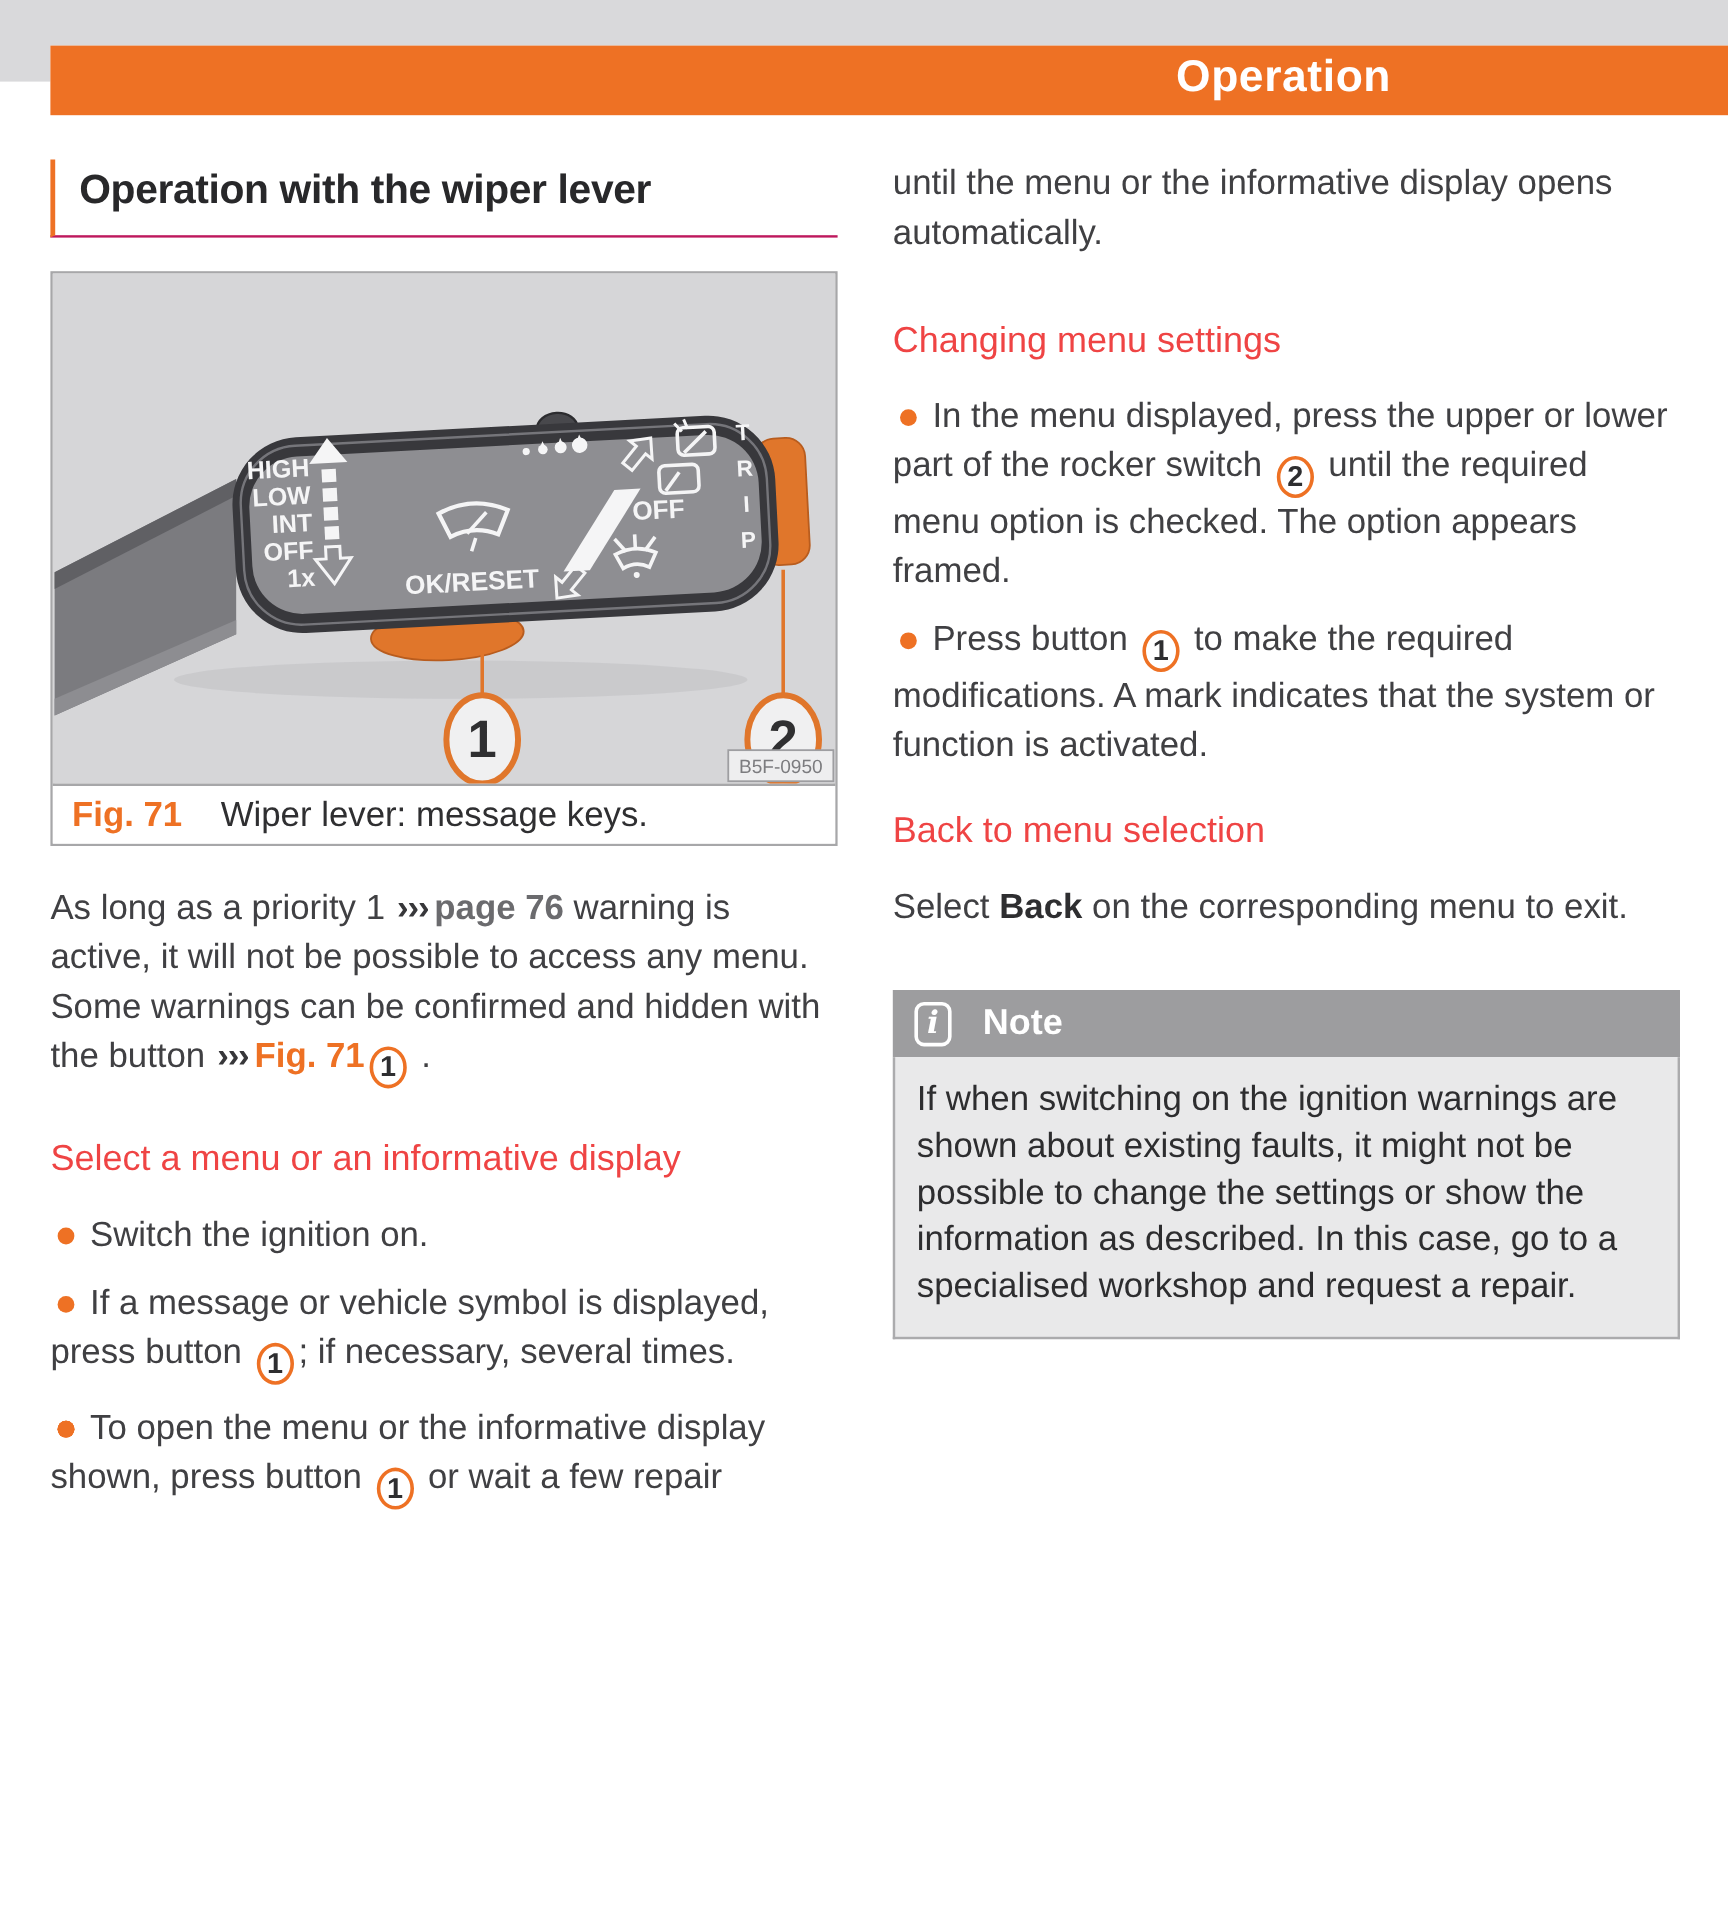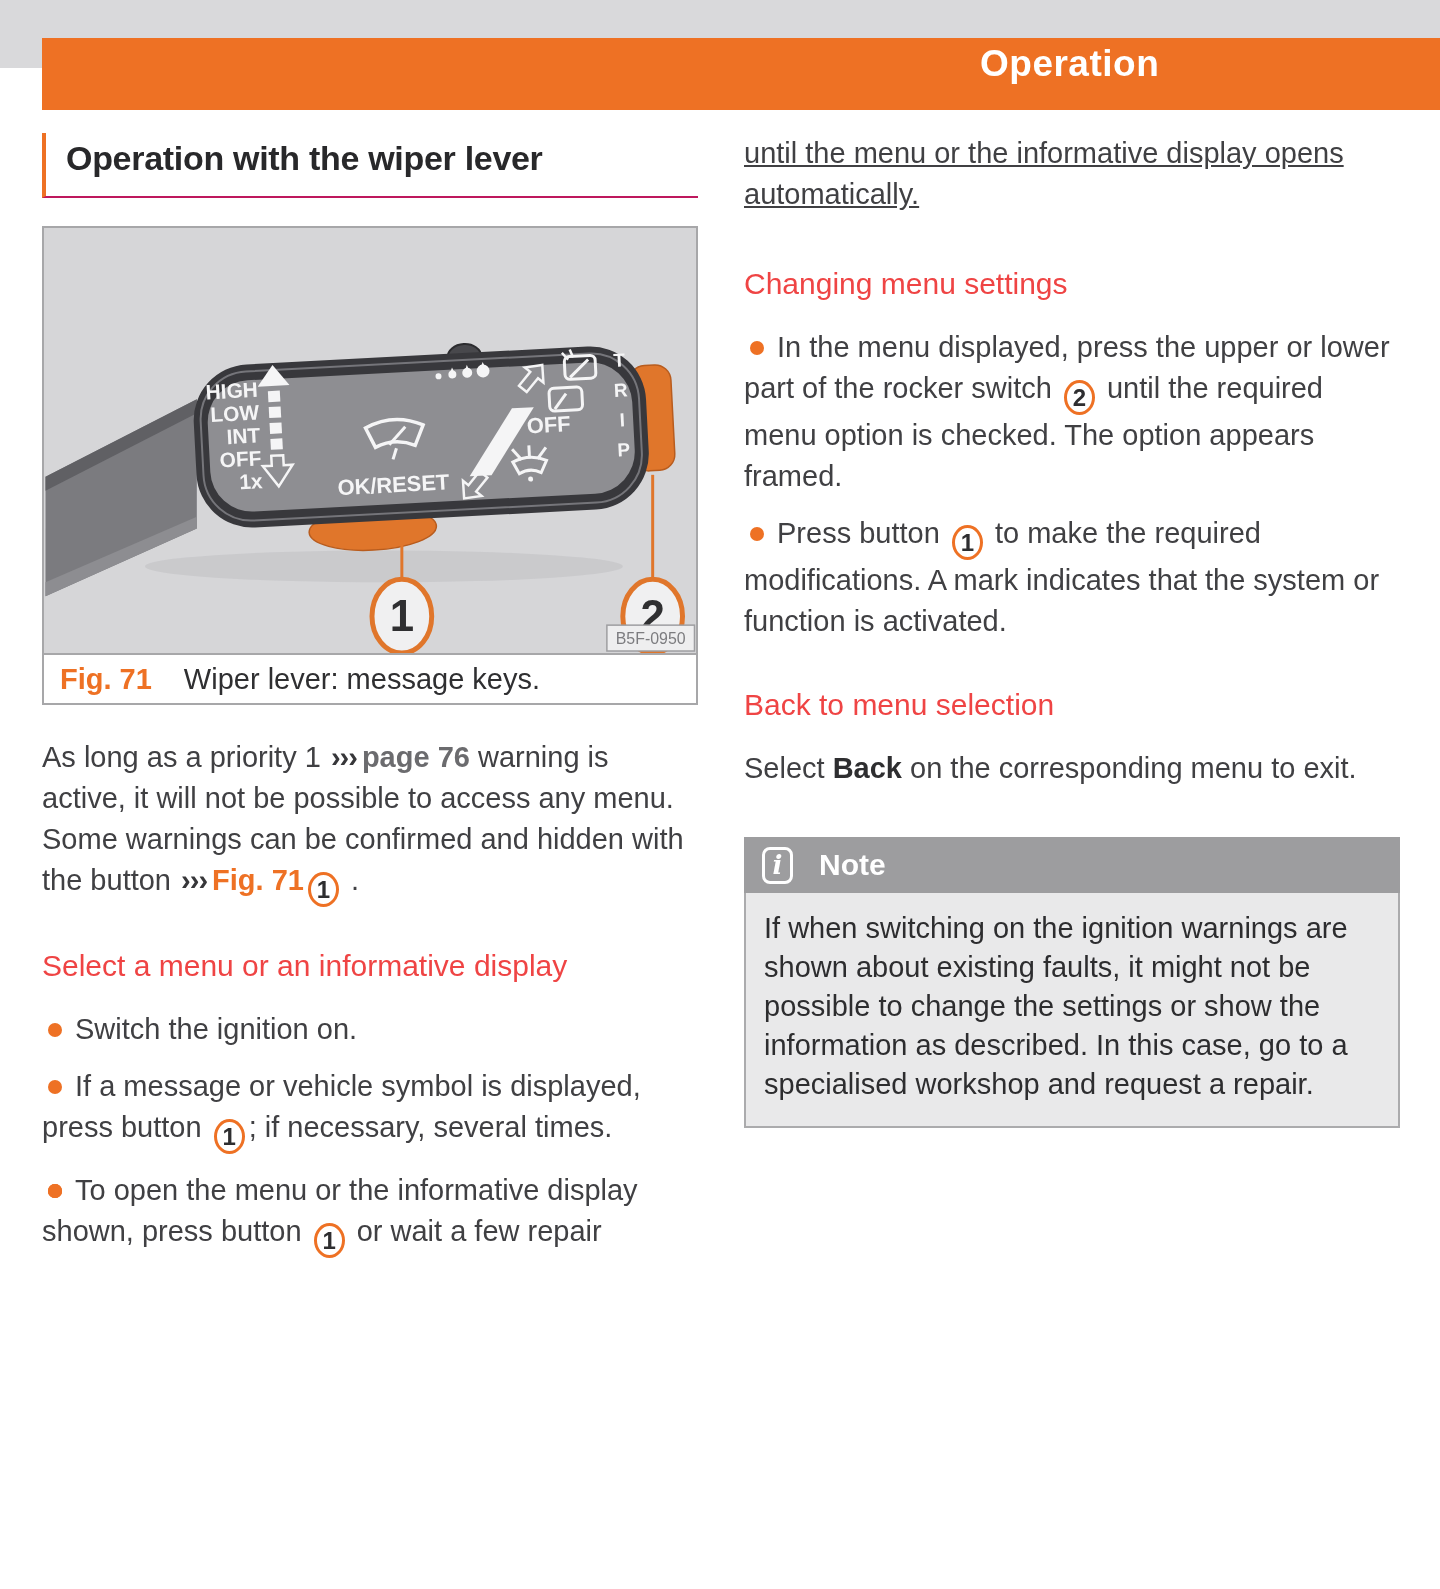--- a/index.html
+++ b/index.html
@@ -2,21 +2,21 @@
 <html><head>
 <meta charset="utf-8">
 <style>
   * { margin:0; padding:0; box-sizing:border-box; }
   html,body { width:1440px; height:1589px; background:#ffffff;
     font-family:"Liberation Sans", sans-serif; position:relative; overflow:hidden; }
 
   
   .top-gray      { position:absolute; left:0; top:0; width:1440px; height:38px; background:#d9d9db; }
   .top-gray-notch{ position:absolute; left:0; top:0; width:42px;  height:68px; background:#d9d9db; }
-  .header-bar    { position:absolute; left:42px; top:38px; width:1398px; height:72px; background:#ee7124; }
+  .header-bar    { position:absolute; left:42px; top:38px; width:1398px; height:58px; background:#ee7124; }
   .header-title  { position:absolute; left:938px; top:5px; color:#ffffff; font-size:37px; font-weight:bold; letter-spacing:.5px; }
 
   
   .col-left  { position:absolute; left:42px;  top:133px; width:656px; }
   .col-right { position:absolute; left:744px; top:133px; width:656px; }
 
   .section-title { font-size:34px; font-weight:800; color:#28282a; letter-spacing:-.3px;
     border-left:4px solid #ee7124; border-bottom:2px solid #be185d;
     padding:6px 0 18px 20px; margin:0 0 28px 0; }
 
@@ -37,22 +37,22 @@
   
   .tk-bold { font-weight:bold; color:#2e2e30; }
   .tk-chev { font-weight:800; color:#37373a; letter-spacing:-1px; margin:0 5px 0 2px; }
   .tk-ref  { font-weight:bold; color:#6b6b6e; }
   .tk-fig  { font-weight:bold; color:#ee7124; }
   .tk-circ { display:inline-block; width:31px; height:35px; border:3px solid #ee7124; border-radius:50%;
     color:#2e2e30; font-weight:bold; font-size:24px; line-height:29px; text-align:center;
     text-indent:0; vertical-align:-8px; margin:0 4px; }
 
   
-  .continuation { margin-bottom:52px;text-decoration:underline; }
-  .back-heading { margin-top:46px; }
+  .continuation { margin-bottom:52px; }
+  .back-heading { margin-top:34px; }
   .back-para { margin-bottom:0; }
 
   
   .note { margin-top:48px; }
   .note-header { height:56px; background:#9d9d9f; display:flex; align-items:center; padding-left:18px; }
   .note-icon { width:31px; height:37px; border:3px solid #ffffff; border-radius:8px; color:#ffffff;
     font-family:"DejaVu Serif", serif; font-style:italic; font-weight:bold; font-size:26px;
     display:flex; align-items:center; justify-content:center; }
   .note-title { color:#ffffff; font-size:30px; font-weight:800; margin-left:26px; }
   .note-body { border:2px solid #ababad; border-top:none; background:#e9e9ea;

